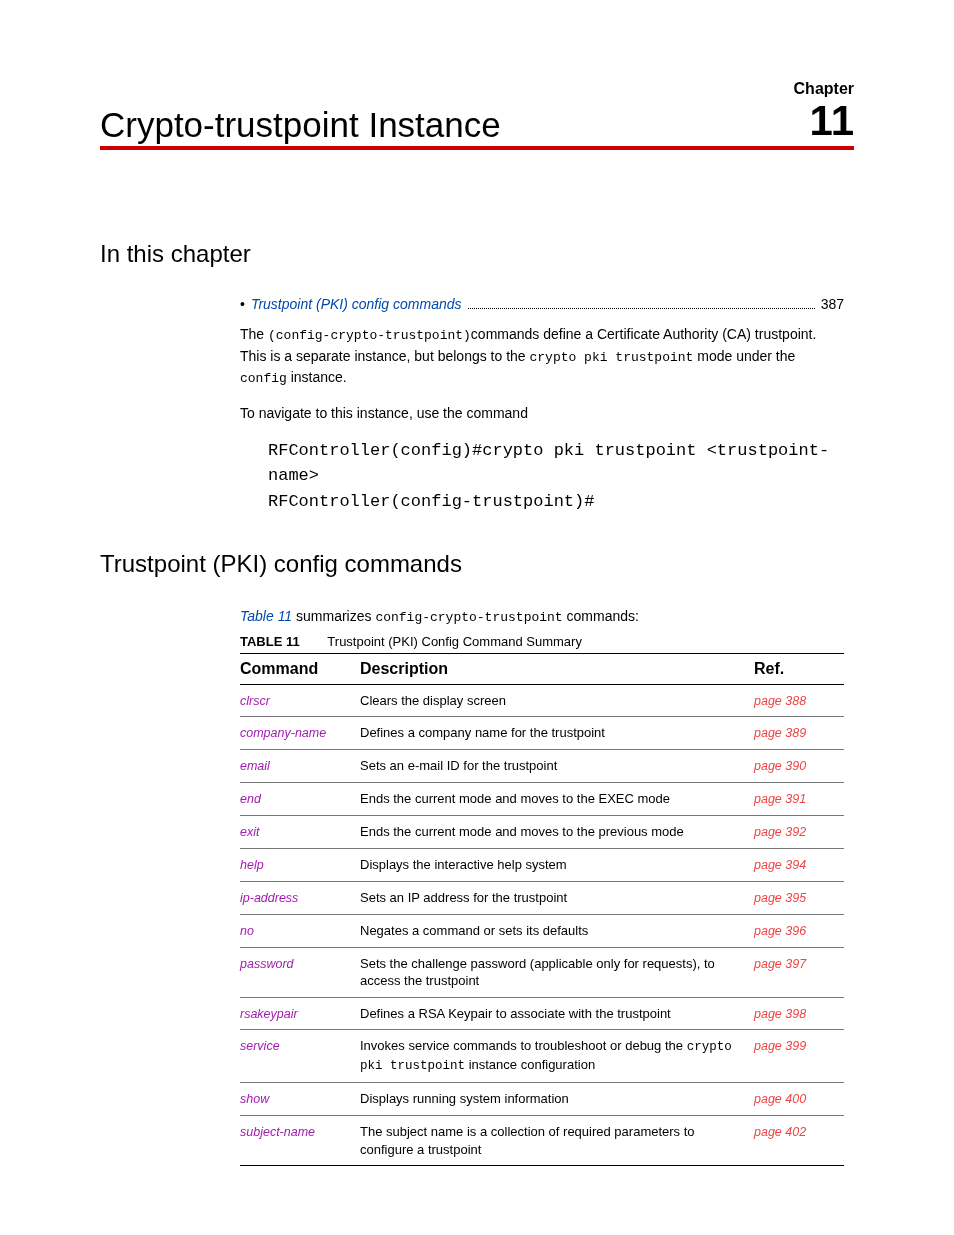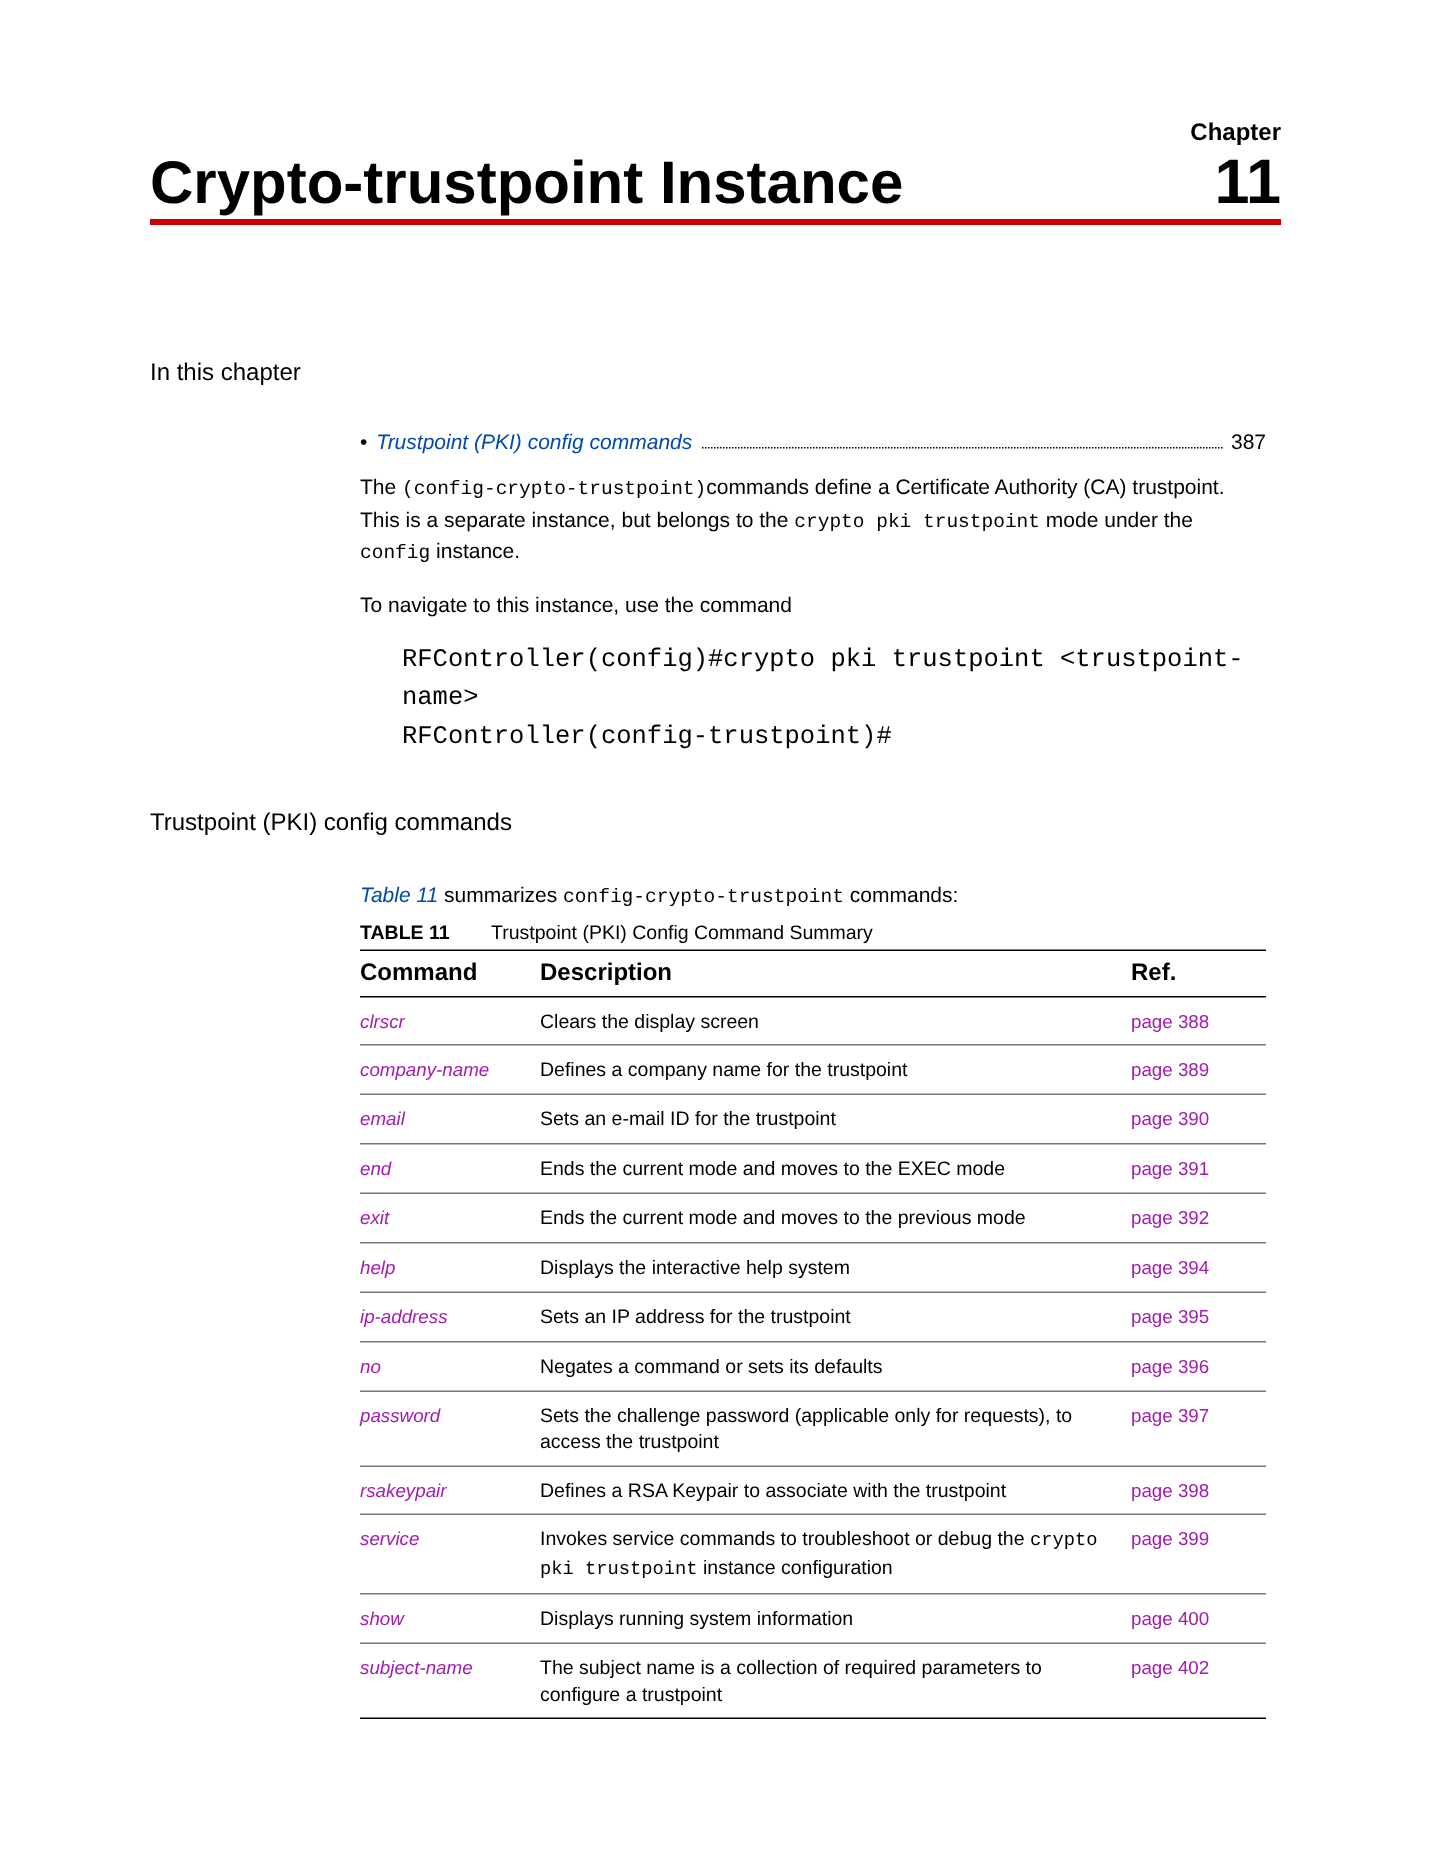--- a/index.html
+++ b/index.html
@@ -16,22 +16,22 @@
     display: flex;
     justify-content: space-between;
     align-items: flex-end;
     border-bottom: 4px solid #cc0000;
     padding-bottom: 4px;
     margin-bottom: 90px;
   }
   .chapter-block { text-align: right; }
   .chapter-label { font-size: 16px; font-weight: bold; margin-bottom: 2px; }
   .chapter-number { font-size: 42px; font-weight: bold; line-height: 1; }
-  .chapter-title { font-size: 40px; font-weight: 700; line-height: 1; font-family: Arial, sans-serif; }
-  h2 { font-size: 16px; font-weight: 400; margin-bottom: 28px; }
+  .chapter-title { font-size: 35px; font-weight: 400; line-height: 1; font-family: Arial, sans-serif; }
+  h2 { font-size: 24px; font-weight: 400; margin-bottom: 28px; }
   .body-area { margin-left: 140px; margin-right: 10px; }
   .toc-line { display: flex; align-items: baseline; margin-bottom: 12px; font-size: 14px; }
   .toc-bullet { margin-right: 6px; }
   .toc-link { color: #004aad; font-style: italic; }
   .dots {
     flex: 1;
     border-bottom: 1px dotted #000;
     margin: 0 6px 3px 6px;
   }
   .toc-page { color: #000; font-size: 14px; }
@@ -57,21 +57,21 @@
     border-bottom: 1px solid #000;
   }
   tbody td {
     padding: 7px 6px 7px 0;
     border-bottom: 1px solid #777;
     vertical-align: top;
     line-height: 1.35;
   }
   tbody tr:last-child td { border-bottom: 1.5px solid #000; }
   .cmd-link { color: #a21caf; font-style: italic; font-size: 12.5px; }
-  .ref-link { color: #a21caf; font-size: 12.5px; }
+  .ref-link { color: #ef4444; font-style: italic; font-size: 12.5px; }
   .col-cmd { width: 120px; }
   .col-ref { width: 90px; }
   .link-blue-italic { color: #004aad; font-style: italic; }
   .section-gap { margin-top: 36px; }
   .tbl-mono { font-family: "Courier New", monospace; font-size: 12.5px; }
 </style>
 </head>
 <body>
 
 <div class="header-row">

